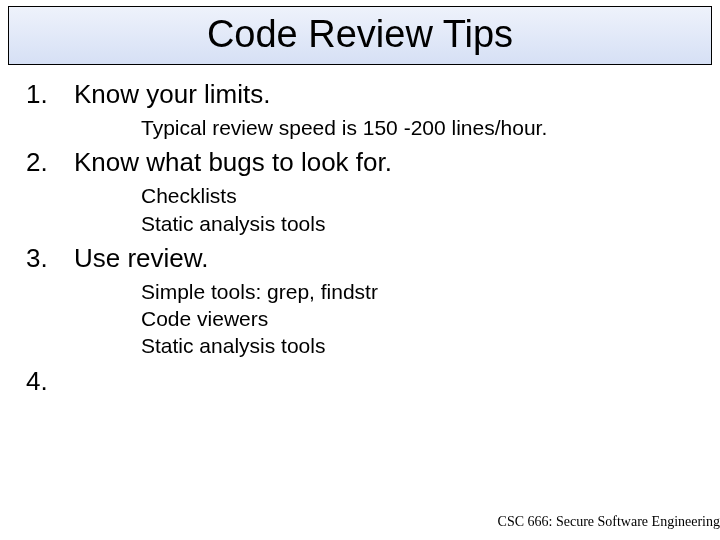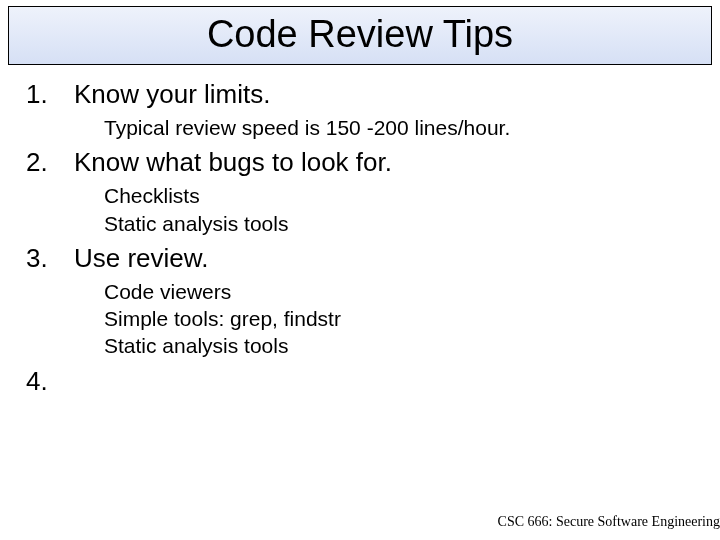--- a/index.html
+++ b/index.html
@@ -32,21 +32,21 @@
     display: flex;
     align-items: baseline;
     font-size: 26px;
     margin-bottom: 4px;
   }
   .item-num {
     width: 48px;
     flex-shrink: 0;
   }
   .sub {
-    margin-left: 78px;
+    margin-left: 115px;
     font-size: 21px;
     line-height: 1.3;
   }
   .footer {
     position: absolute;
     bottom: 10px;
     left: 0;
     width: 100%;
     text-align: right;
     font-family: "Times New Roman", Times, serif;
@@ -77,22 +77,22 @@
     </div>
     <div class="sub">Checklists</div>
     <div class="sub">Static analysis tools</div>
   </div>
 
   <div class="item">
     <div class="item-head">
       <span class="item-num">3.</span>
       <span>Use review.</span>
     </div>
+    <div class="sub">Simple tools: grep, findstr</div>
     <div class="sub">Code viewers</div>
-    <div class="sub">Simple tools: grep, findstr</div>
     <div class="sub">Static analysis tools</div>
   </div>
 
   <div class="item">
     <div class="item-head">
       <span class="item-num">4.</span>
     </div>
   </div>
 
 </div>

